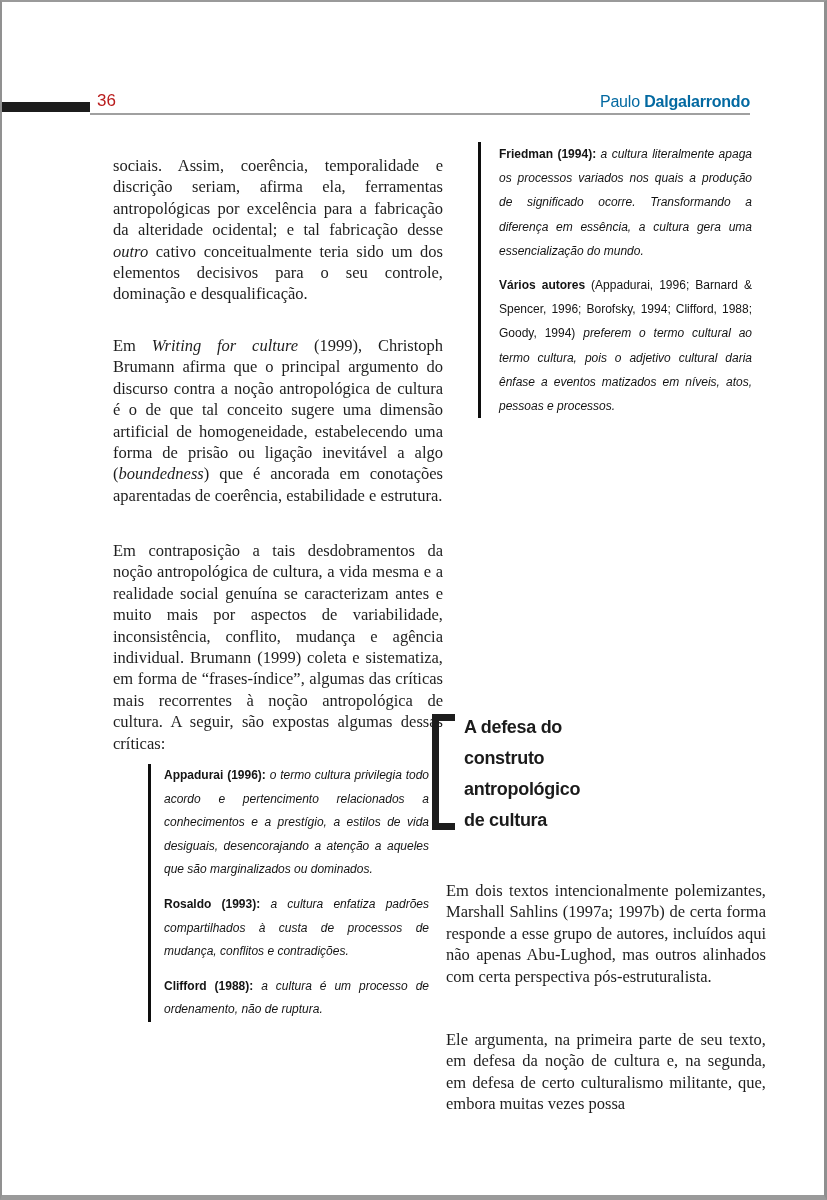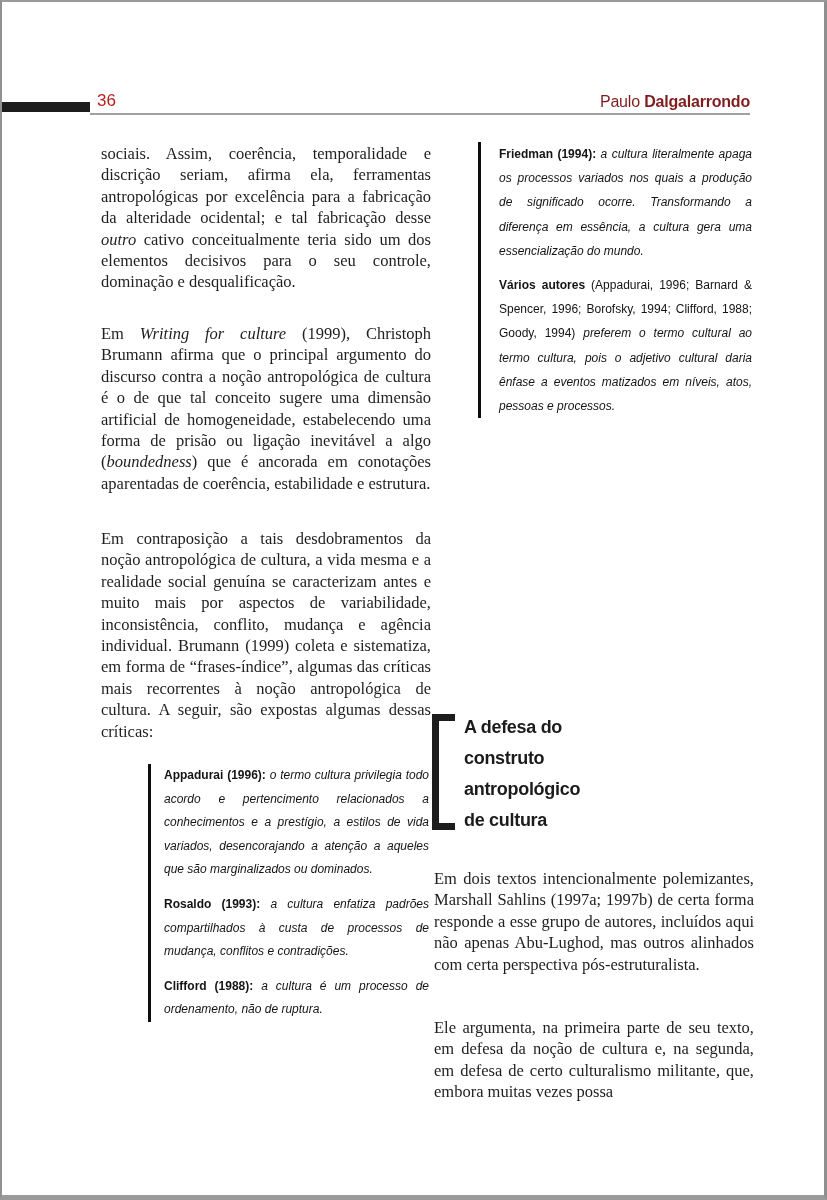--- a/index.html
+++ b/index.html
@@ -7,26 +7,26 @@
        font-family:"Liberation Sans",sans-serif;}
   .page{position:absolute;inset:0;background:#ffffff;box-sizing:border-box;
         border-top:2px solid #9a9a9a;border-left:2px solid #919191;
         border-right:3px solid #8f8f8f;border-bottom:5px solid #9a9a9a;}
 
   
   .tab{position:absolute;left:0;top:100px;width:88px;height:10px;background:#1c1c1c;}
   .pagenum{position:absolute;left:95px;top:89px;font-size:17px;font-weight:normal;color:#b91c1c;}
   .hrule{position:absolute;left:88px;top:111px;width:660px;height:2px;background:#a0a0a0;}
   .author{position:absolute;left:428px;top:91px;width:320px;text-align:right;
-          font-size:16px;color:#7f1d1d;letter-spacing:-0.2px;}
+          font-size:16px;color:#0369a1;letter-spacing:-0.2px;}
   .author b{font-weight:700;}
 
   
   .para{position:absolute;width:330px;font-family:"Liberation Serif",serif;
-        font-size:16.5px;line-height:21.4px;text-align:justify;color:#1e1e1e;margin:4px;}
+        font-size:16.5px;line-height:21.4px;text-align:justify;color:#1e1e1e;margin:16px;}
   .para i{font-style:italic;}
 
   
   .quoteblock{position:absolute;border-left:3px solid #0e0e0e;box-sizing:border-box;}
   .quoteblock.lq{left:146px;top:762px;width:281px;padding-left:13px;}
   .quoteblock.rq{left:476px;top:140px;width:274px;padding-left:18px;}
   .q{font-size:12px;line-height:23.6px;text-align:justify;color:#141414;margin:0 0 11px 0;}
   .rq .q{line-height:24.2px;margin-bottom:10px;}
   .q:last-child{margin-bottom:0;}
   .q b{font-weight:700;}
@@ -48,21 +48,21 @@
   <div class="tab"></div>
   <div class="pagenum">36</div>
   <div class="hrule"></div>
   <div class="author"><span>Paulo </span><b>Dalgalarrondo</b></div>
 
   <p class="para" style="left:95px;top:137px;position:absolute;"><span>sociais. Assim, coerência, temporalidade e discrição seriam, afirma ela, ferramentas antropológicas por excelência para a fabricação da alteridade ocidental; e tal fabricação desse </span><i>outro</i><span> cativo conceitualmente teria sido um dos elementos decisivos para o seu controle, dominação e desqualificação.</span></p>
   <p class="para" style="left:95px;top:317px;position:absolute;"><span>Em </span><i>Writing for culture</i><span> (1999), Christoph Brumann afirma que o principal argumento do discurso contra a noção antropológica de cultura é o de que tal conceito sugere uma dimensão artificial de homogeneidade, estabelecendo uma forma de prisão ou ligação inevitável a algo (</span><i>boundedness</i><span>) que é ancorada em conotações aparentadas de coerência, estabilidade e estrutura.</span></p>
   <p class="para" style="left:95px;top:522px;position:absolute;"><span>Em contraposição a tais desdobramentos da noção antropológica de cultura, a vida mesma e a realidade social genuína se caracterizam antes e muito mais por aspectos de variabilidade, inconsistência, conflito, mudança e agência individual. Brumann (1999) coleta e sistematiza, em forma de “frases-índice”, algumas das críticas mais recorrentes à noção antropológica de cultura. A seguir, são expostas algumas dessas críticas:</span></p>
 
   <div class="quoteblock lq">
-    <p class="q"><b>Appadurai (1996):</b><i> o termo cultura privilegia todo acordo e pertencimento relacionados a conhecimentos e a prestígio, a estilos de vida variados, desencorajando a atenção a aqueles que são marginalizados ou dominados.</i></p>
+    <p class="q"><b>Appadurai (1996):</b><i> o termo cultura privilegia todo acordo e pertencimento relacionados a conhecimentos e a prestígio, a estilos de vida desiguais, desencorajando a atenção a aqueles que são marginalizados ou dominados.</i></p>
     <p class="q"><b>Rosaldo (1993):</b><i> a cultura enfatiza padrões compartilhados à custa de processos de mudança, conflitos e contradições.</i></p>
     <p class="q"><b>Clifford (1988):</b><i> a cultura é um processo de ordenamento, não de ruptura.</i></p>
   </div>
 
   <div class="quoteblock rq">
     <p class="q"><b>Friedman (1994):</b><i> a cultura literalmente apaga os processos variados nos quais a produção de significado ocorre. Transformando a diferença em essência, a cultura gera uma essencialização do mundo.</i></p>
     <p class="q"><b>Vários autores</b><span> (Appadurai, 1996; Barnard &amp; Spencer, 1996; Borofsky, 1994; Clifford, 1988; Goody, 1994) </span><i>preferem o termo cultural ao termo cultura, pois o adjetivo cultural daria ênfase a eventos matizados em níveis, atos, pessoas e processos.</i></p>
   </div>
 
   <div class="bracket"></div>

